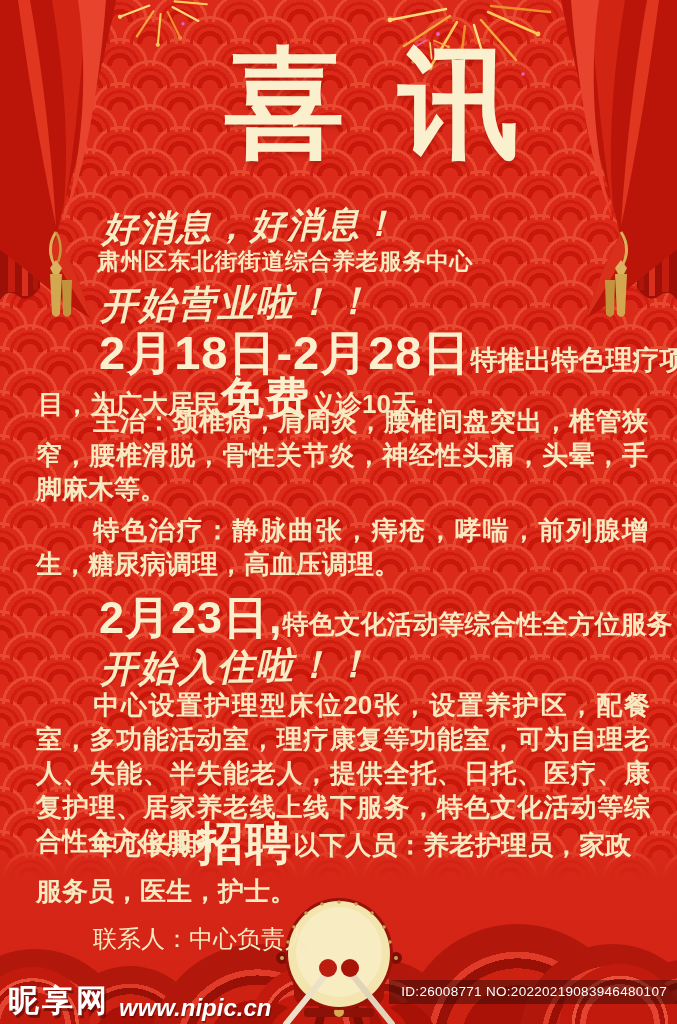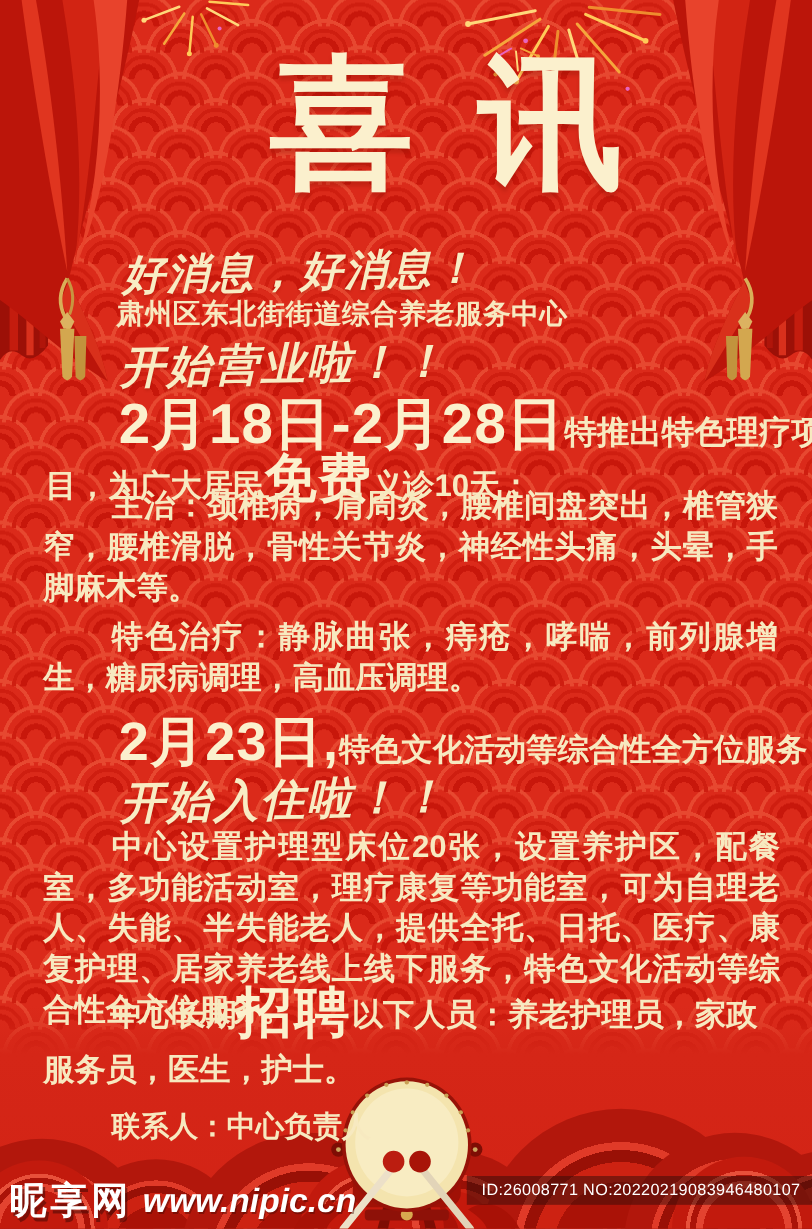--- a/index.html
+++ b/index.html
@@ -41,29 +41,29 @@
   .promo2 .bignum{font-size:44px;}
   .para{font-size:26px;font-weight:bold;line-height:34px;text-indent:2.2em;text-align:justify;margin:0;}
   .p1{top:404px;left:36px;width:612px;}
   .p2{top:513px;left:36px;width:612px;}
   .checkin{top:588px;left:99px;white-space:nowrap;}
   .checkin .bignum{font-size:45px;}
   .checkin .tail{font-size:26px;font-weight:bold;}
   .p3{top:688px;left:36px;width:614px;}
   .recruit{top:820px;left:36px;width:614px;font-size:26px;font-weight:bold;line-height:46px;text-indent:2.2em;margin:0;}
   .recruit .hl{font-size:46px;color:#fbf0cd;vertical-align:-5px;letter-spacing:2px;}
-  .contact-person{top:923px;left:93px;font-size:24px;font-weight:bold;white-space:nowrap;}
+  .contact-person{top:923px;left:93px;font-size:24px;font-weight:normal;white-space:nowrap;}
   .contact-phone{top:923px;left:398px;font-size:24px;font-weight:bold;white-space:nowrap;}
   .bottom-flat{top:838px;left:0;right:0;bottom:0;background:linear-gradient(180deg, rgba(212,38,24,0) 0%, #d52617 22%, #d22315 100%);}
   .cloud{position:absolute;border-radius:50%;
     background:radial-gradient(circle, #aa1207 0 34%, #cd2212 34% 44%, #991006 44% 50%, #e03a28 50% 54%, #b2170c 54% 100%);}
   .cloud-front{background:radial-gradient(circle, #c21a0d 0 40%, #e34330 40% 47%, #ab1308 47% 53%, #e8503a 53% 57%, #c21a0d 57% 100%);}
-  .wm{left:8px;bottom:2px;display:flex;align-items:center;gap:9px;color:#ffffff;}
+  .wm{left:8px;bottom:2px;display:flex;align-items:flex-end;gap:9px;color:#ffffff;}
   .wm-name{font-size:31px;font-weight:bold;letter-spacing:3px;text-shadow:2px 3px 0 rgba(70,10,5,.55);}
-  .wm-url{font-size:28px;font-weight:bold;font-style:italic;text-shadow:1px 2px 0 rgba(70,10,5,.45);}
+  .wm-url{font-size:24px;font-weight:bold;font-style:italic;text-shadow:1px 2px 0 rgba(70,10,5,.45);}
   .idbar{right:0;bottom:20px;background:rgba(50,12,8,.5);color:#ffffff;font-size:13.5px;padding:4px 10px 5px 12px;letter-spacing:.3px;margin-top:36px;}
   svg{display:block;}
 </style>
 </head>
 <body>
 
 <div class="poster">
 
   <div class="abs bottom-flat"></div>
 

